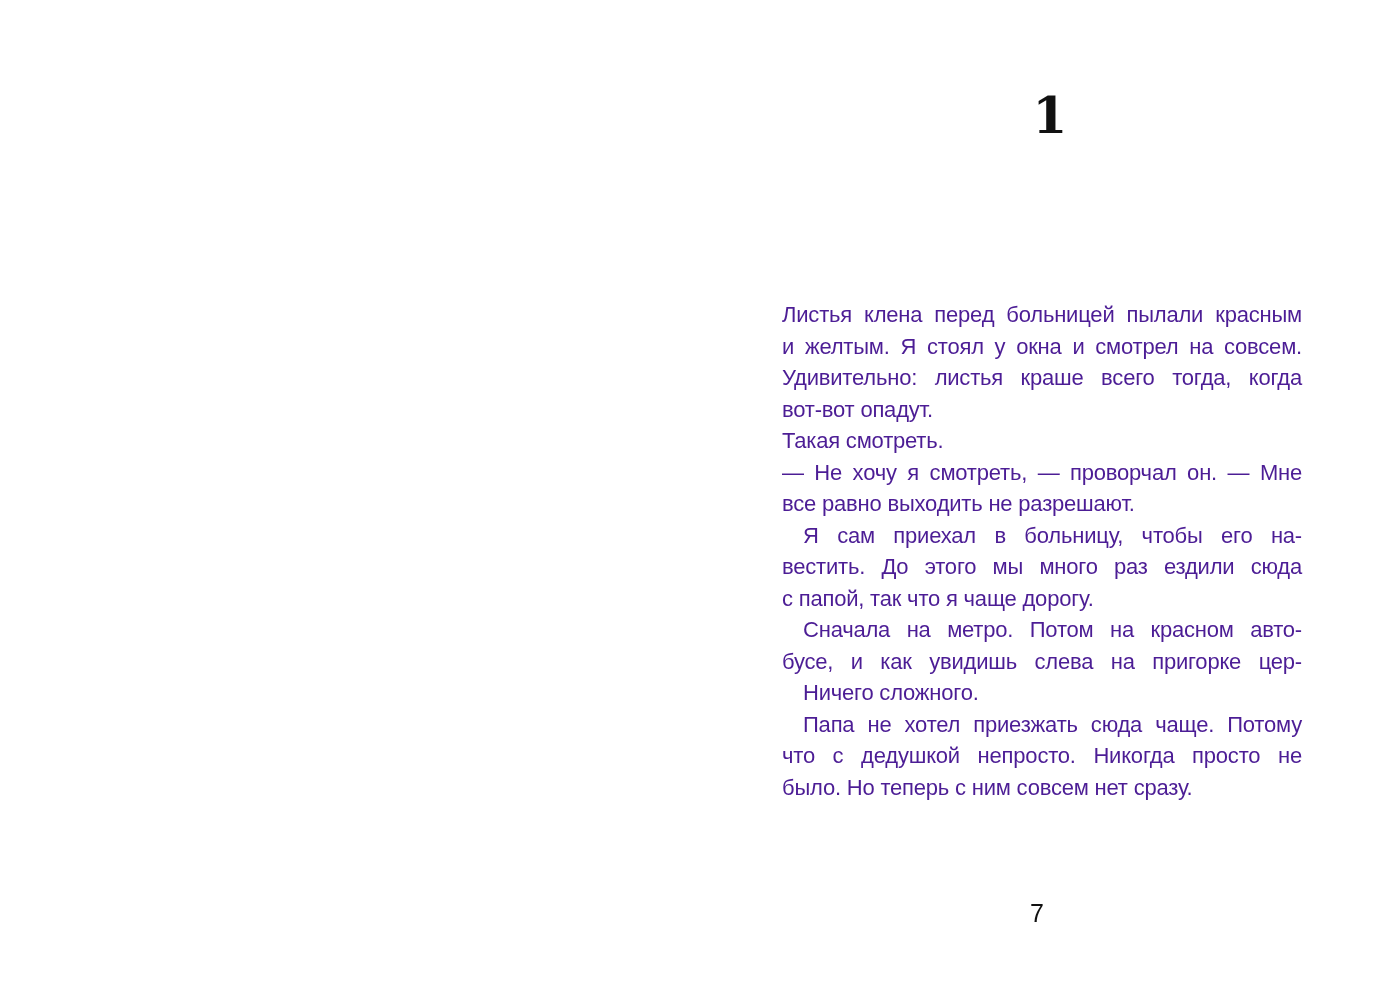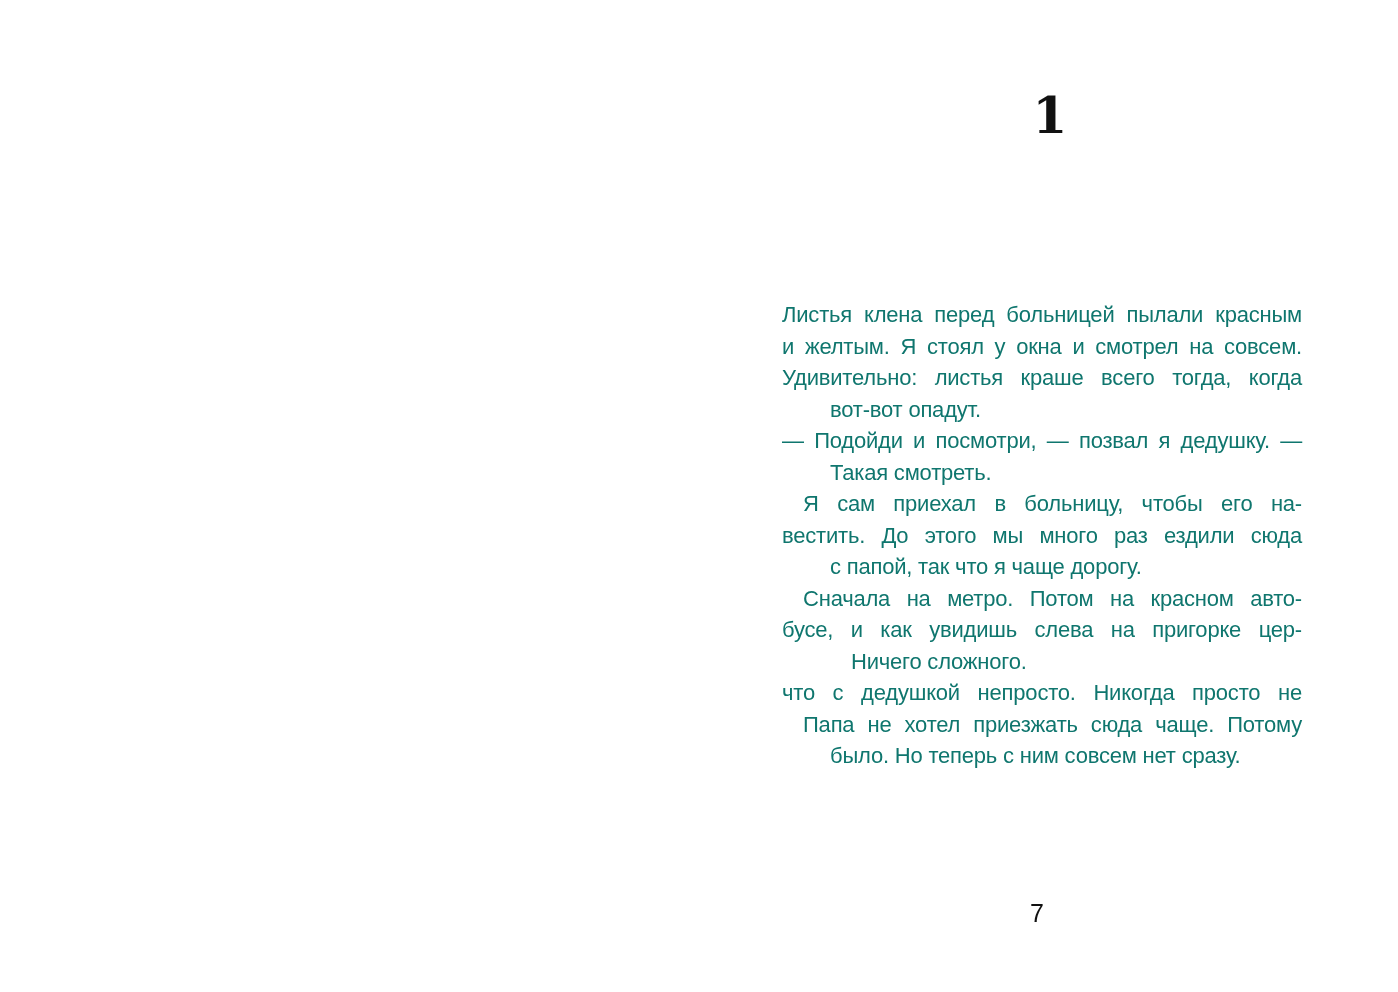--- a/index.html
+++ b/index.html
@@ -28,30 +28,29 @@
   }
   .body-text {
     position: absolute;
     left: 782px;
     top: 299px;
     width: 520px;
     font-family: "Liberation Sans", "DejaVu Sans", sans-serif;
     font-size: 22px;
     line-height: 31.5px;
     letter-spacing: -0.2px;
-    color: #0f766e;
+    color: #4c1d95;
   }
   .body-text .line {
     text-align: justify;
     text-align-last: justify;
   }
   .body-text .line.no-justify {
     text-align: left;
     text-align-last: left;
-    margin-left: 48px;
   }
   .body-text .line.indent {
     text-indent: 21px;
   }
   .page-number {
     position: absolute;
     left: 777px;
     top: 899px;
     width: 520px;
     text-align: center;
@@ -64,27 +63,28 @@
 <body>
 
 <div class="book-page">
   <div class="chapter-number">1</div>
 
   <div class="body-text">
       <div class="line">Листья клена перед больницей пылали красным</div>
       <div class="line">и желтым. Я стоял у окна и смотрел на совсем.</div>
       <div class="line">Удивительно: листья краше всего тогда, когда</div>
       <div class="line no-justify">вот-вот опадут.</div>
-      <div class="line">— Подойди и посмотри, — позвал я дедушку. —</div>
       <div class="line no-justify">Такая смотреть.</div>
+      <div class="line">— Не хочу я смотреть, — проворчал он. — Мне</div>
+      <div class="line no-justify">все равно выходить не разрешают.</div>
       <div class="line indent">Я сам приехал в больницу, чтобы его на-</div>
       <div class="line">вестить. До этого мы много раз ездили сюда</div>
       <div class="line no-justify">с папой, так что я чаще дорогу.</div>
       <div class="line indent">Сначала на метро. Потом на красном авто-</div>
       <div class="line">бусе, и как увидишь слева на пригорке цер-</div>
       <div class="line no-justify indent">Ничего сложного.</div>
+      <div class="line indent">Папа не хотел приезжать сюда чаще. Потому</div>
       <div class="line">что с дедушкой непросто. Никогда просто не</div>
-      <div class="line indent">Папа не хотел приезжать сюда чаще. Потому</div>
       <div class="line no-justify">было. Но теперь с ним совсем нет сразу.</div>
     </div>
 
   <div class="page-number">7</div>
 </div>
 
 </body></html>

